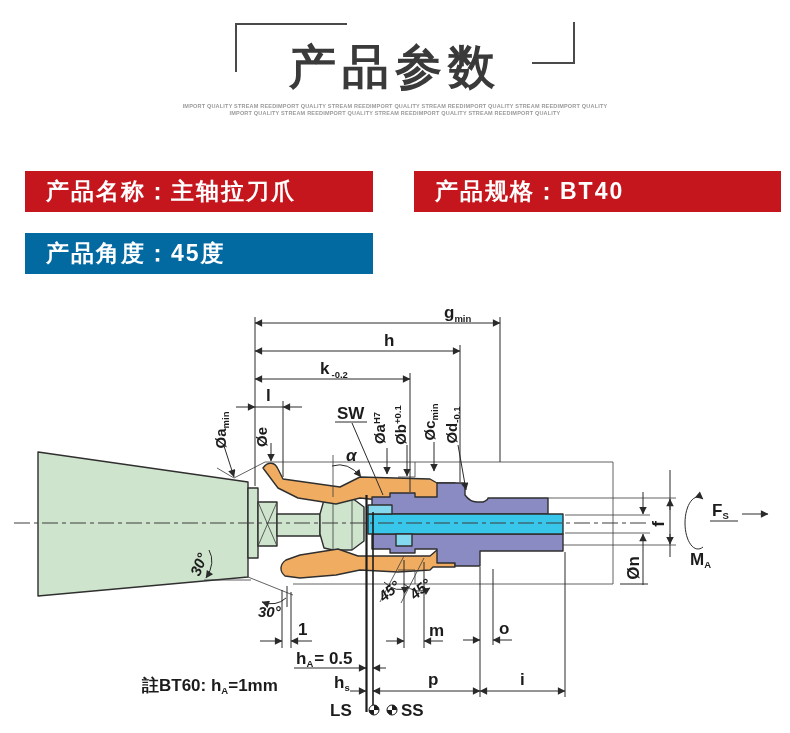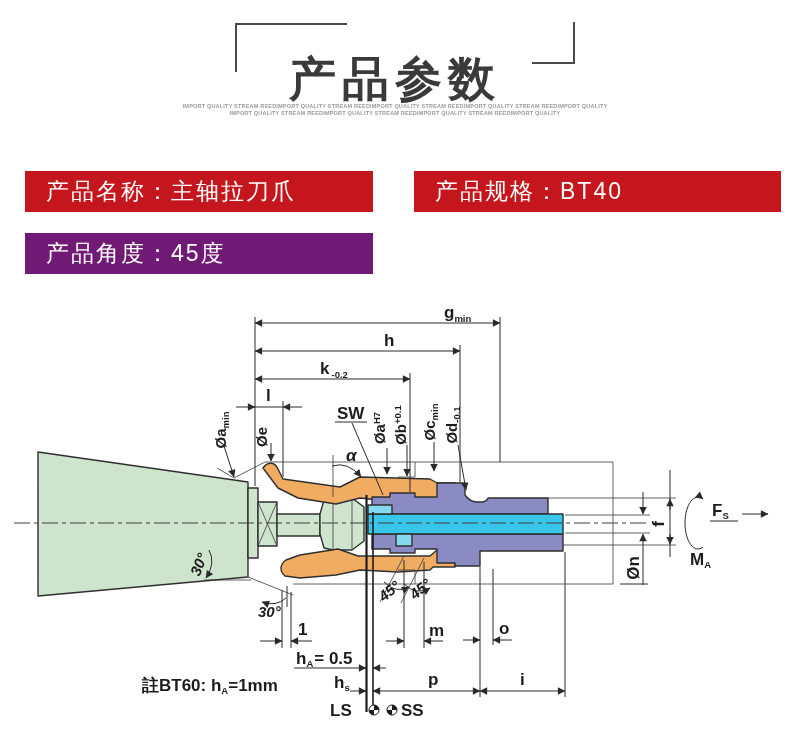--- a/index.html
+++ b/index.html
@@ -3,29 +3,29 @@
 <meta charset="utf-8">
 <style>
   html,body{margin:0;padding:0}
   body{width:790px;height:733px;position:relative;background:#ffffff;
        font-family:"Liberation Sans",sans-serif;overflow:hidden}
   
   .bracket-l{position:absolute;left:235px;top:23px;width:110px;height:47px;
              border-left:2px solid #4a4a4a;border-top:2px solid #4a4a4a}
   .bracket-r{position:absolute;left:532px;top:22px;width:41px;height:40px;
              border-right:2px solid #4a4a4a;border-bottom:2px solid #4a4a4a}
-  .page-title{position:absolute;left:0;top:48px;width:100%;text-align:center;
+  .page-title{position:absolute;left:0;top:36px;width:100%;text-align:center;
               font-size:47px;font-weight:700;color:#3a3a3a;letter-spacing:6px}
   .watermark{position:absolute;left:0;top:103px;width:100%;text-align:center;
              font-size:5.5px;line-height:7px;color:#9a9a9a;letter-spacing:.2px;
              font-weight:600}
   
   .banner{position:absolute;height:41px;display:flex;align-items:center;
           padding-left:21px;box-sizing:border-box;color:#fff;font-size:23px;
-          font-weight:400;letter-spacing:2px;white-space:nowrap}
+          font-weight:700;letter-spacing:2px;white-space:nowrap}
   #banner1{left:25px;top:171px;width:348px}
   #banner2{left:414px;top:171px;width:367px}
   #banner3{left:25px;top:233px;width:348px}
   
   svg{position:absolute;left:0;top:298px}
   .pl{stroke:#2f2f2f;stroke-width:1.4;stroke-linejoin:round}
   .dl{stroke:#2a2a2a;stroke-width:1;fill:none}
   .th{stroke:#3a3a3a;stroke-width:.8;fill:none}
   .dlb{font-family:"Liberation Sans",sans-serif;font-size:15px;font-weight:700;fill:#1c1c1c}
   .dsb{font-size:9.5px}
@@ -38,21 +38,21 @@
 <div class="bracket-l"></div>
 <div class="bracket-r"></div>
 <div class="page-title">产品参数</div>
 <div class="watermark">
   <div>IMPORT QUALITY STREAM REEDIMPORT QUALITY STREAM REEDIMPORT QUALITY STREAM REEDIMPORT QUALITY STREAM REEDIMPORT QUALITY</div>
   <div>IMPORT QUALITY STREAM REEDIMPORT QUALITY STREAM REEDIMPORT QUALITY STREAM REEDIMPORT QUALITY</div>
 </div>
 
 <div class="banner" id="banner1" style="background:#c5161d">产品名称：主轴拉刀爪</div>
 <div class="banner" id="banner2" style="background:#c5161d">产品规格：BT40</div>
-<div class="banner" id="banner3" style="background:#701a75">产品角度：45度</div>
+<div class="banner" id="banner3" style="background:#0369a1">产品角度：45度</div>
 
 <svg width="790" height="435" viewBox="0 298 790 435">
   <defs>
     <marker id="ar" viewBox="0 0 10 10" refX="9.5" refY="5" markerWidth="10" markerHeight="7.5" orient="auto-start-reverse">
       <path d="M0,0 L10,5 L0,10 Z" fill="#2a2a2a"></path>
     </marker>
   </defs>
 
   <g>
     <polygon class="pl" fill="#cfe4cd" points="38,452 248,482 248,577 38,596"></polygon>

